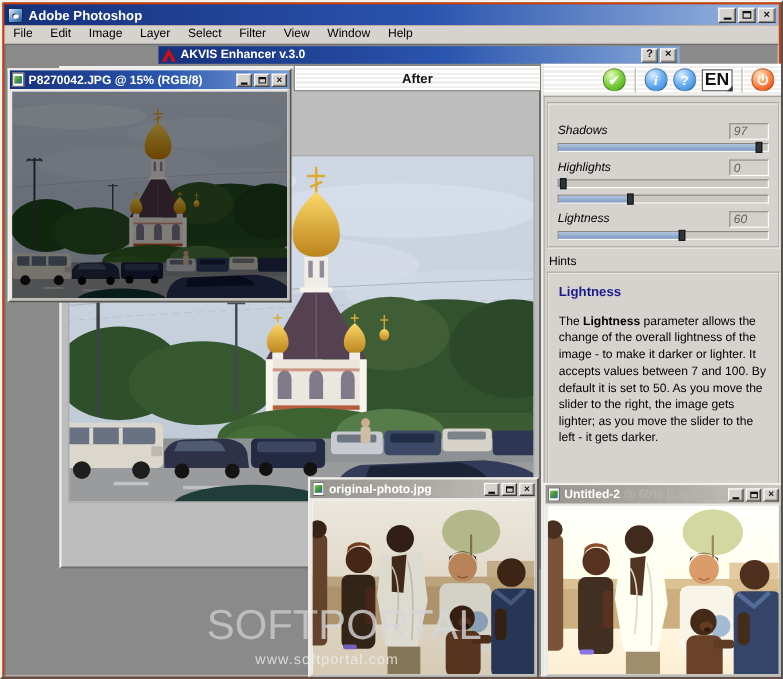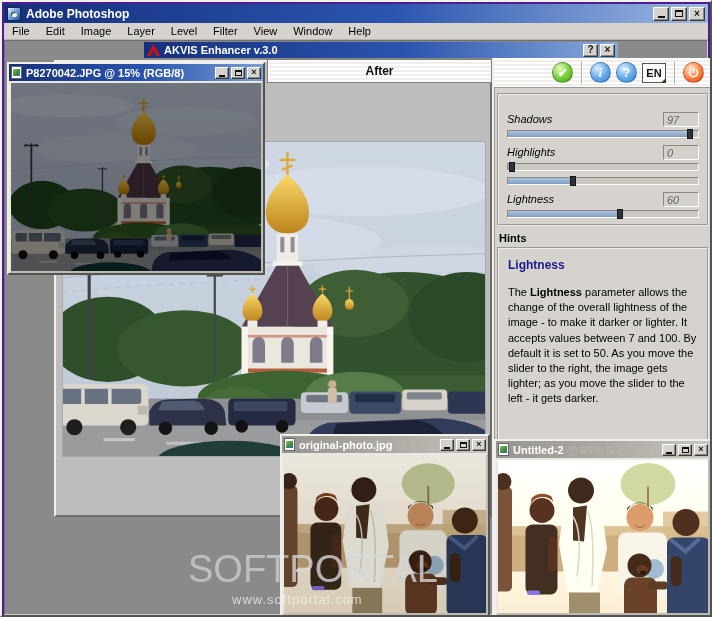--- a/index.html
+++ b/index.html
@@ -1,20 +1,20 @@
 <!DOCTYPE html>
 <html><head>
 <meta charset="utf-8">
 <style>
   * { box-sizing: border-box; margin: 0; padding: 0; }
   body { font-family: "Liberation Sans", sans-serif; background:#555; }
 
   .screen{
     position:relative; width:712px; height:617px; overflow:hidden;
-    background:#4c1d95;
+    background:#c2410c;
     border:2px solid; border-color:#f2f1ee #55534f #55534f #f2f1ee;
   }
 
   
   .ps-titlebar{
     position:absolute; left:2px; top:2px; width:704px; height:19px;
     background:linear-gradient(90deg,#16307c 0%,#2a55ae 55%,#9db9e2 100%);
     display:flex; align-items:center; padding:0 3px; z-index:2;
   }
   .ps-icon{ width:14px; height:14px; border:1px solid #12294f;
@@ -76,42 +76,42 @@
     width:21px; height:21px; border-radius:50%; border:1px solid rgba(0,0,0,.25);
     display:flex; align-items:center; justify-content:center;
     color:#fff; font-weight:bold; font-size:12px; line-height:1; cursor:default;
   }
   .btn-ok{ background:radial-gradient(circle at 35% 28%,#e4fbbe 0%,#7ed03e 50%,#3fa313 100%); }
   .btn-info,.btn-help{ background:radial-gradient(circle at 35% 28%,#dcedff 0%,#6aaef0 50%,#2f7fd0 100%); }
   .btn-info{ font-family:"Liberation Serif",serif; font-style:italic; }
   .btn-power{ background:radial-gradient(circle at 35% 28%,#ffe3c4 0%,#ff8848 50%,#e33d0f 100%); }
   .btn-lang{
     height:20px; min-width:24px; background:#fdfdfd; border:1px solid #555;
-    font-size:11px; font-weight:bold; color:#111; display:flex; align-items:center;
+    font-size:16px; font-weight:bold; color:#111; display:flex; align-items:center;
     justify-content:center; padding:0 2px; position:relative; cursor:default;
   }
   .btn-lang::after{ content:""; position:absolute; right:-1px; bottom:-1px;
     border-style:solid; border-width:0 0 5px 5px; border-color:transparent transparent #333 transparent; }
 
   .settings{ margin:5px 3px 0; border:2px groove #efece6; padding:16px 8px 0;font-style:italic; }
   .ctrl-row{ margin-bottom:5px; }
   .ctrl-head{ display:flex; justify-content:space-between; align-items:center; height:16px; }
   .ctrl-label{ font-size:11px; color:#000; }
   .ctrl-val{
     width:36px; height:15px; font-size:11px; color:#5f5f5f; padding:1px 3px 0;
     background:#d4d1ca; border:1px solid; border-color:#8a887f #fff #fff #8a887f;
   }
   .track{
     position:relative; height:8px; margin:3px 0 6px;
     background:#cbc8c1; border:1px solid; border-color:#8a887f #fff #fff #8a887f;
   }
   .fill{ position:relative; height:100%; background:linear-gradient(180deg,#b0c3de 0%,#7e9cc4 100%); }
   .thumb{ position:absolute; right:-3px; top:-2px; width:6px; height:10px; background:#2f3338; border:1px solid #15171a; }
 
-  .hints-header{ font-size:11px; font-weight:bold; color:#000; margin:6px 5px 3px; }
+  .hints-header{ font-size:11px; font-weight:normal; color:#000; margin:6px 5px 3px; }
   .hints-panel{ margin:0 3px; border:2px groove #efece6; padding:7px 9px; height:356px; background:#d6d3ce; }
   .hint-topic{ font-size:12px; font-weight:bold; color:#1a1a8c; margin:2px 0 13px; }
   .hint-text{ font-size:11px; color:#000; line-height:1.38; }
   .hint-text b{ font-weight:bold; }
 
   
   .after-tab{
     position:absolute; left:265px; top:57px; width:225px; height:24px; z-index:12;
     background:repeating-linear-gradient(180deg,#fdfdfd 0 2px,#f0efed 2px 4px);
     border:1px solid #84827c; box-shadow:inset 1px 1px 0 #fff;
@@ -318,21 +318,21 @@
           <span>×</span>
         </span>
     </span>
   </div>
 
   <div class="ps-menubar">
     <span class="menu-item">File</span>
     <span class="menu-item">Edit</span>
     <span class="menu-item">Image</span>
     <span class="menu-item">Layer</span>
-    <span class="menu-item">Level</span>
+    <span class="menu-item">Select</span>
     <span class="menu-item">Filter</span>
     <span class="menu-item">View</span>
     <span class="menu-item">Window</span>
     <span class="menu-item">Help</span>
   </div>
 
   <div class="workspace"></div>
 
   <div class="akvis-titlebar">
     <svg width="13" height="13" viewBox="0 0 14 14">

